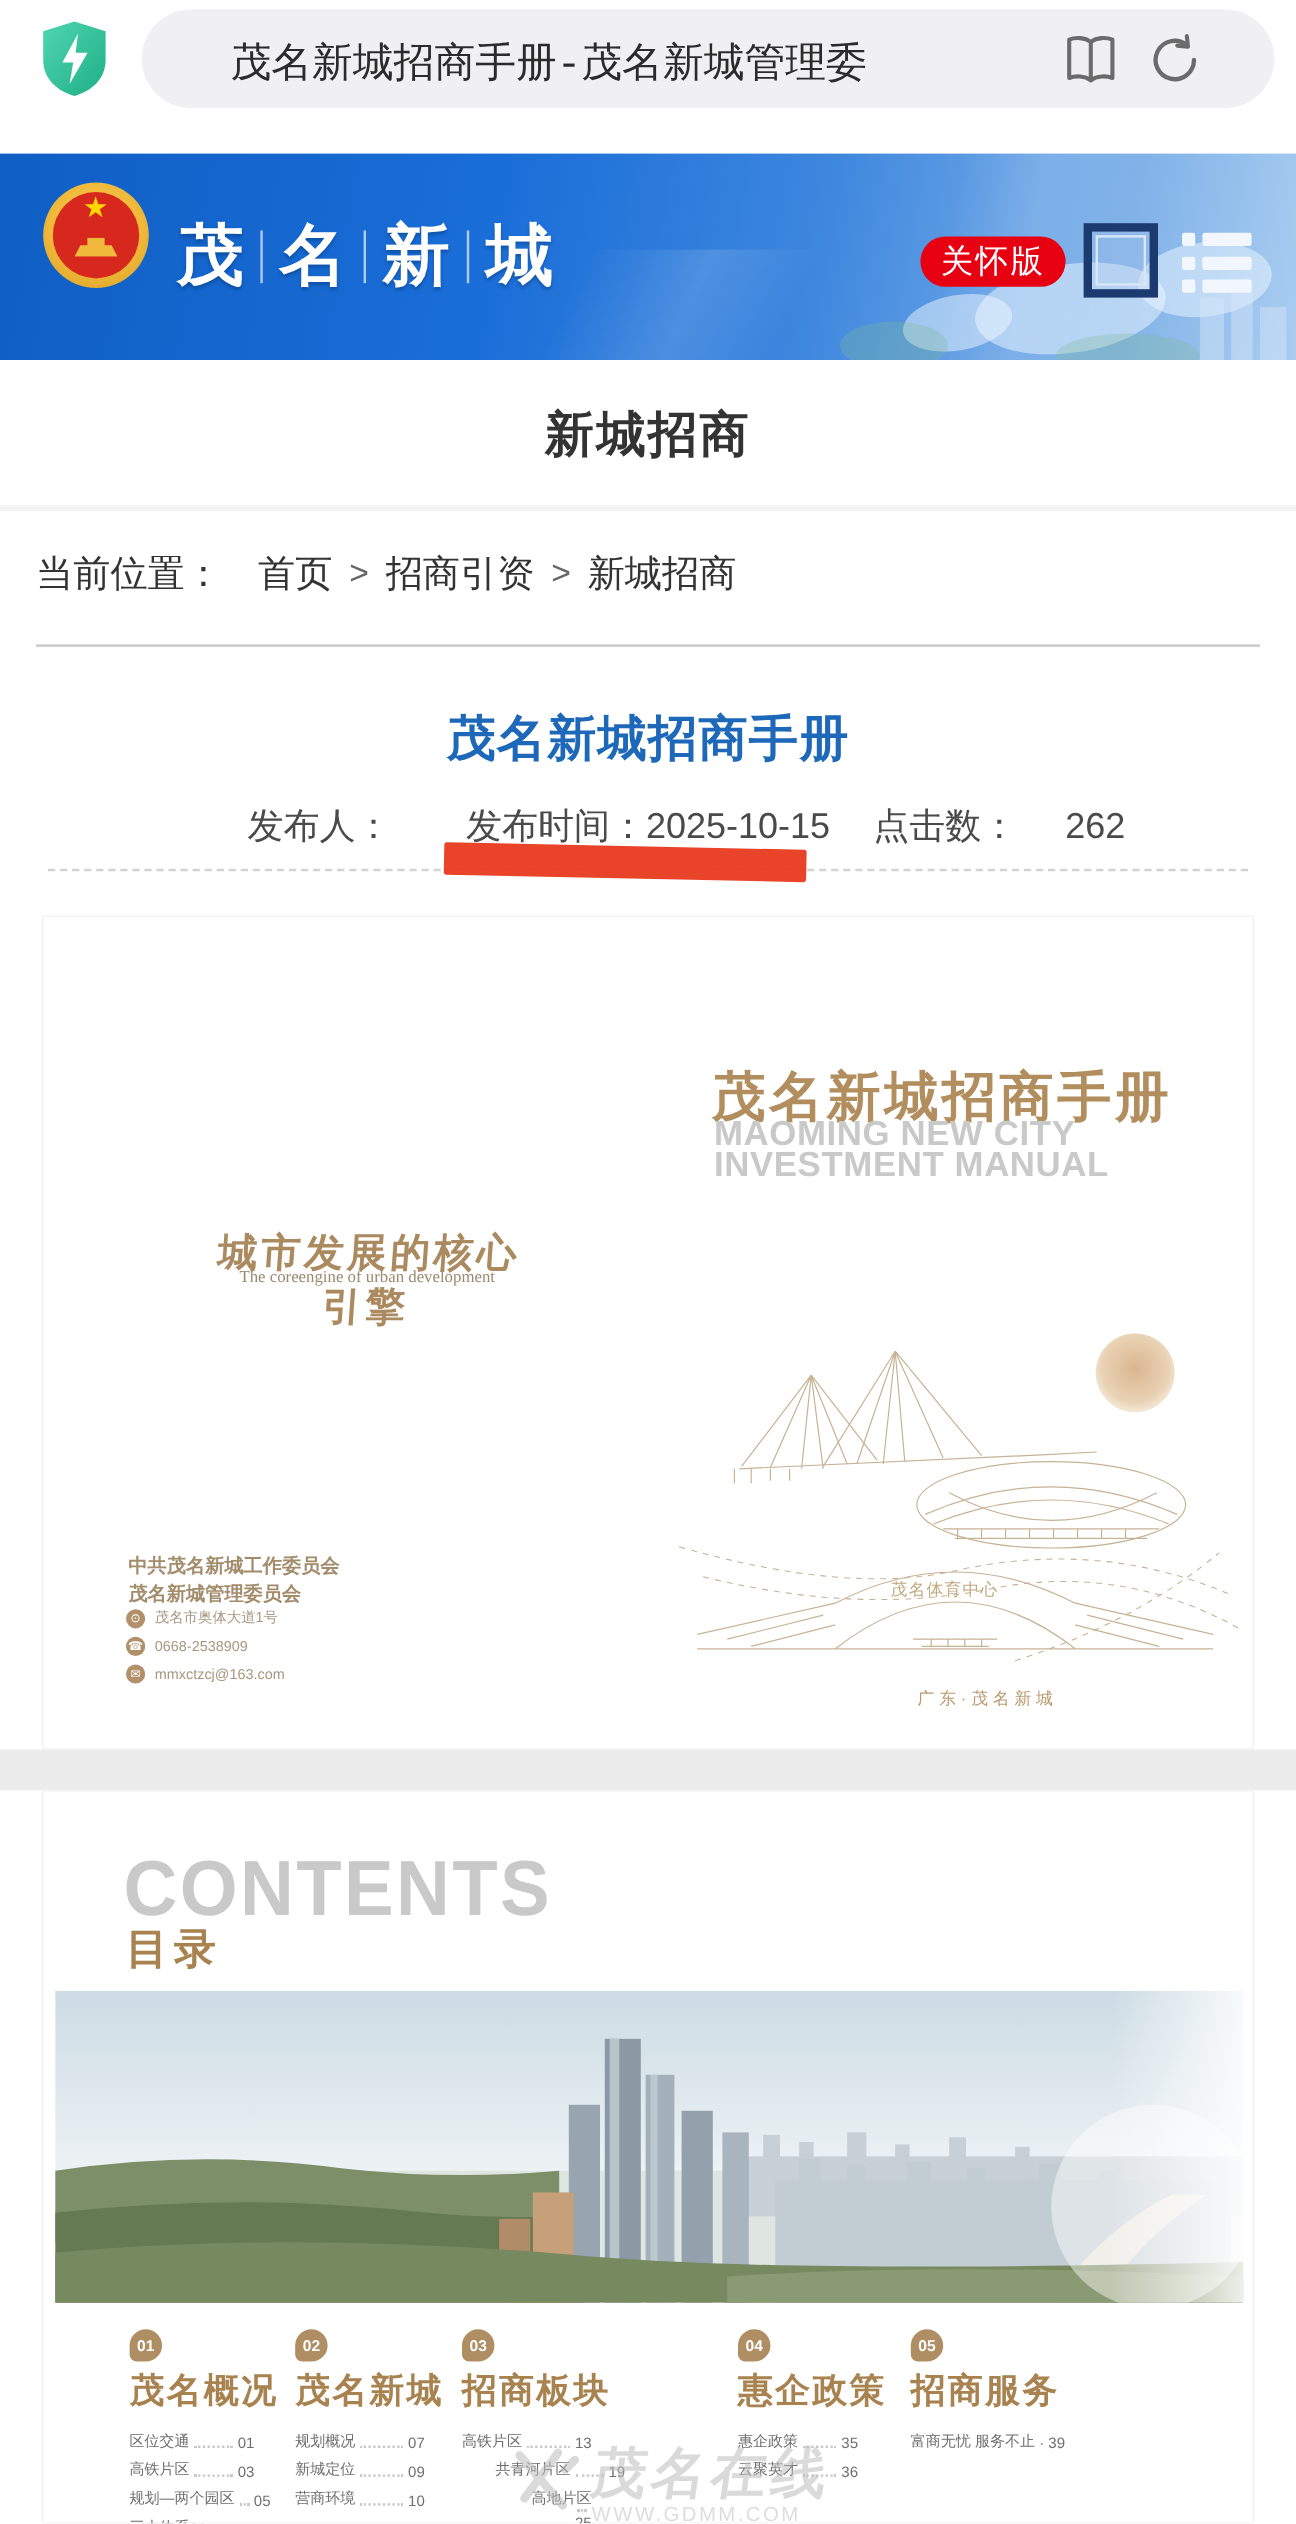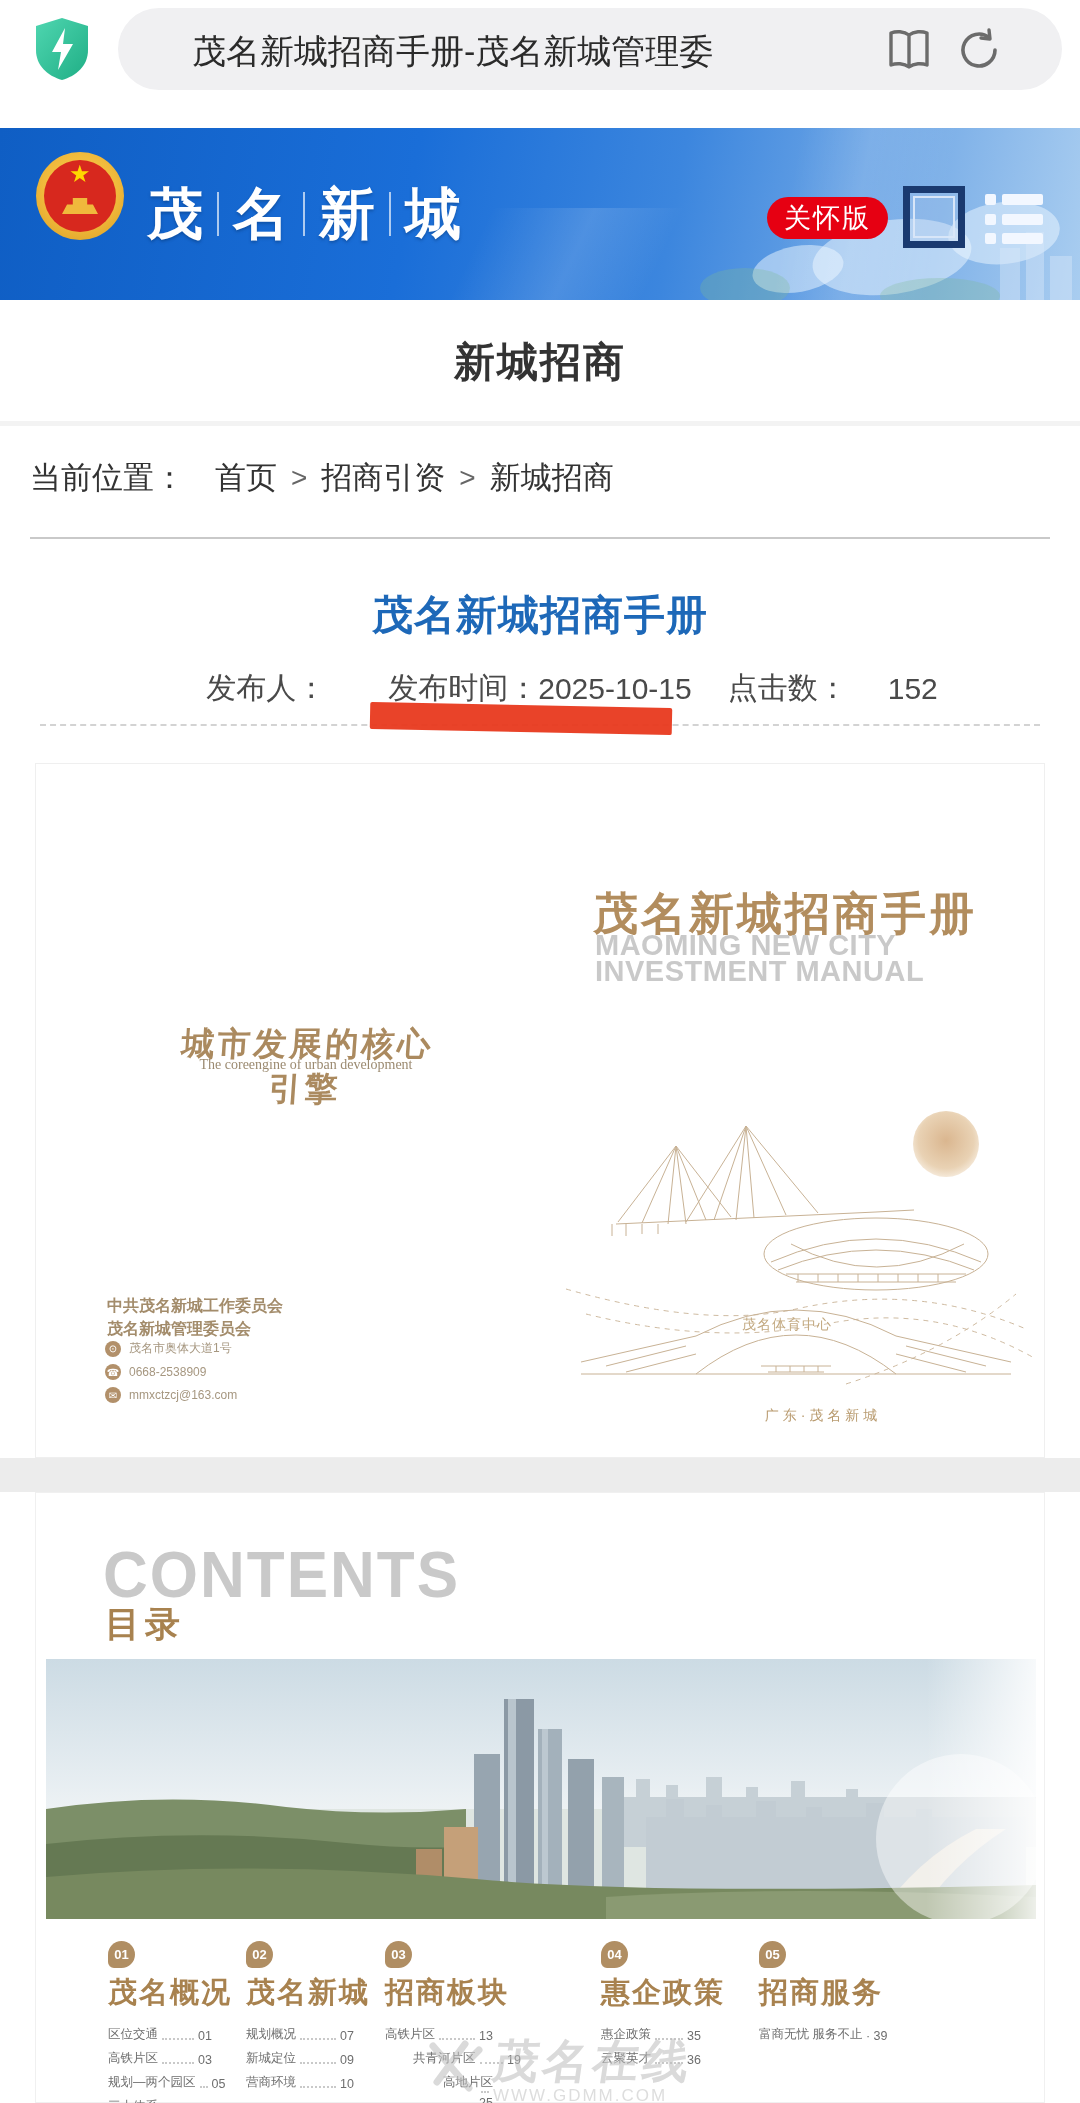--- a/index.html
+++ b/index.html
@@ -1,20 +1,20 @@
 <!DOCTYPE html>
 <html><head>
 <meta charset="utf-8">
 <style>
   html,body{margin:0;padding:0;background:#ffffff;font-family:"Liberation Sans",sans-serif;}
   #screen{position:relative;width:1080px;height:2103px;background:#ffffff;overflow:hidden;}
   .abs{position:absolute;}
 
   
-  #topbar{left:0;top:0;width:1080px;height:128px;background:#ffffff;}
+  #topbar{left:0;top:0;width:1080px;height:128px;background:#ffffff;font-family:Liberation Mono, monospace;}
   #shield{left:32px;top:16px;width:60px;height:66px;}
   #addressbar{left:118px;top:8px;width:944px;height:82px;background:#f0f0f2;border-radius:41px;}
   #pagetitle{left:74px;top:21px;width:700px;height:40px;font-size:34px;color:#2b2b2b;white-space:nowrap;overflow:hidden;}
   #titlefade{left:700px;top:6px;width:120px;height:70px;background:linear-gradient(90deg,rgba(240,240,242,0),#f0f0f2 85%);}
   .bar-icon{top:19px;width:46px;height:46px;}
 
   
   #banner{left:0;top:128px;width:1080px;height:172px;background:linear-gradient(100deg,#0f5ec4 0%,#1a6ed8 38%,#3c86de 62%,#7db0e8 85%,#a9cdf0 100%);overflow:hidden;}
   .banner-streak1{left:-100px;top:80px;width:1400px;height:172px;background:linear-gradient(115deg,transparent 40%,rgba(255,255,255,.14) 47%,transparent 53%);}
   .banner-streak2{left:-100px;top:0;width:1400px;height:172px;background:linear-gradient(100deg,transparent 63%,rgba(255,255,255,.12) 68%,transparent 74%);}
@@ -187,21 +187,21 @@
 
   <div id="articletitle" class="abs">茂名新城招商手册</div>
   <div id="metaline" class="abs">
     <span>发布人：</span>
     <span class="gap1"></span>
     <span>发布时间：</span>
     <span>2025-10-15</span>
     <span class="gap2"></span>
     <span>点击数：</span>
     <span class="gap3"></span>
-    <span>152</span>
+    <span>262</span>
   </div>
   <div id="dashline" class="abs"></div>
   <div id="redmark" class="abs"></div>
 
   <div id="cover" class="abs">
     <div id="covertitle" class="abs">茂名新城招商手册</div>
     <div id="coveren" class="abs">
       <div>MAOMING NEW CITY</div>
       <div>INVESTMENT MANUAL</div>
     </div>
@@ -396,21 +396,21 @@
               <span>高地片区</span>
               <span class="leader"></span>
               <span class="pg">25</span>
             </div>
             <div class="toc-item" style="width: 108px;">
               <span>南海片区</span>
               <span class="pg">29</span>
             </div>
           </div>
         </div>
-        <div class="toc-col" style="left: 565px;">
+        <div class="toc-col" style="left: 579px;">
           <div class="toc-badge">04</div>
           <div class="toc-title">惠企政策</div>
           <div class="toc-items">
             <div class="toc-item" style="width: 100px;">
               <span>惠企政策</span>
               <span class="leader"></span>
               <span class="pg">35</span>
             </div>
             <div class="toc-item" style="width: 100px;">
               <span>云聚英才</span>

